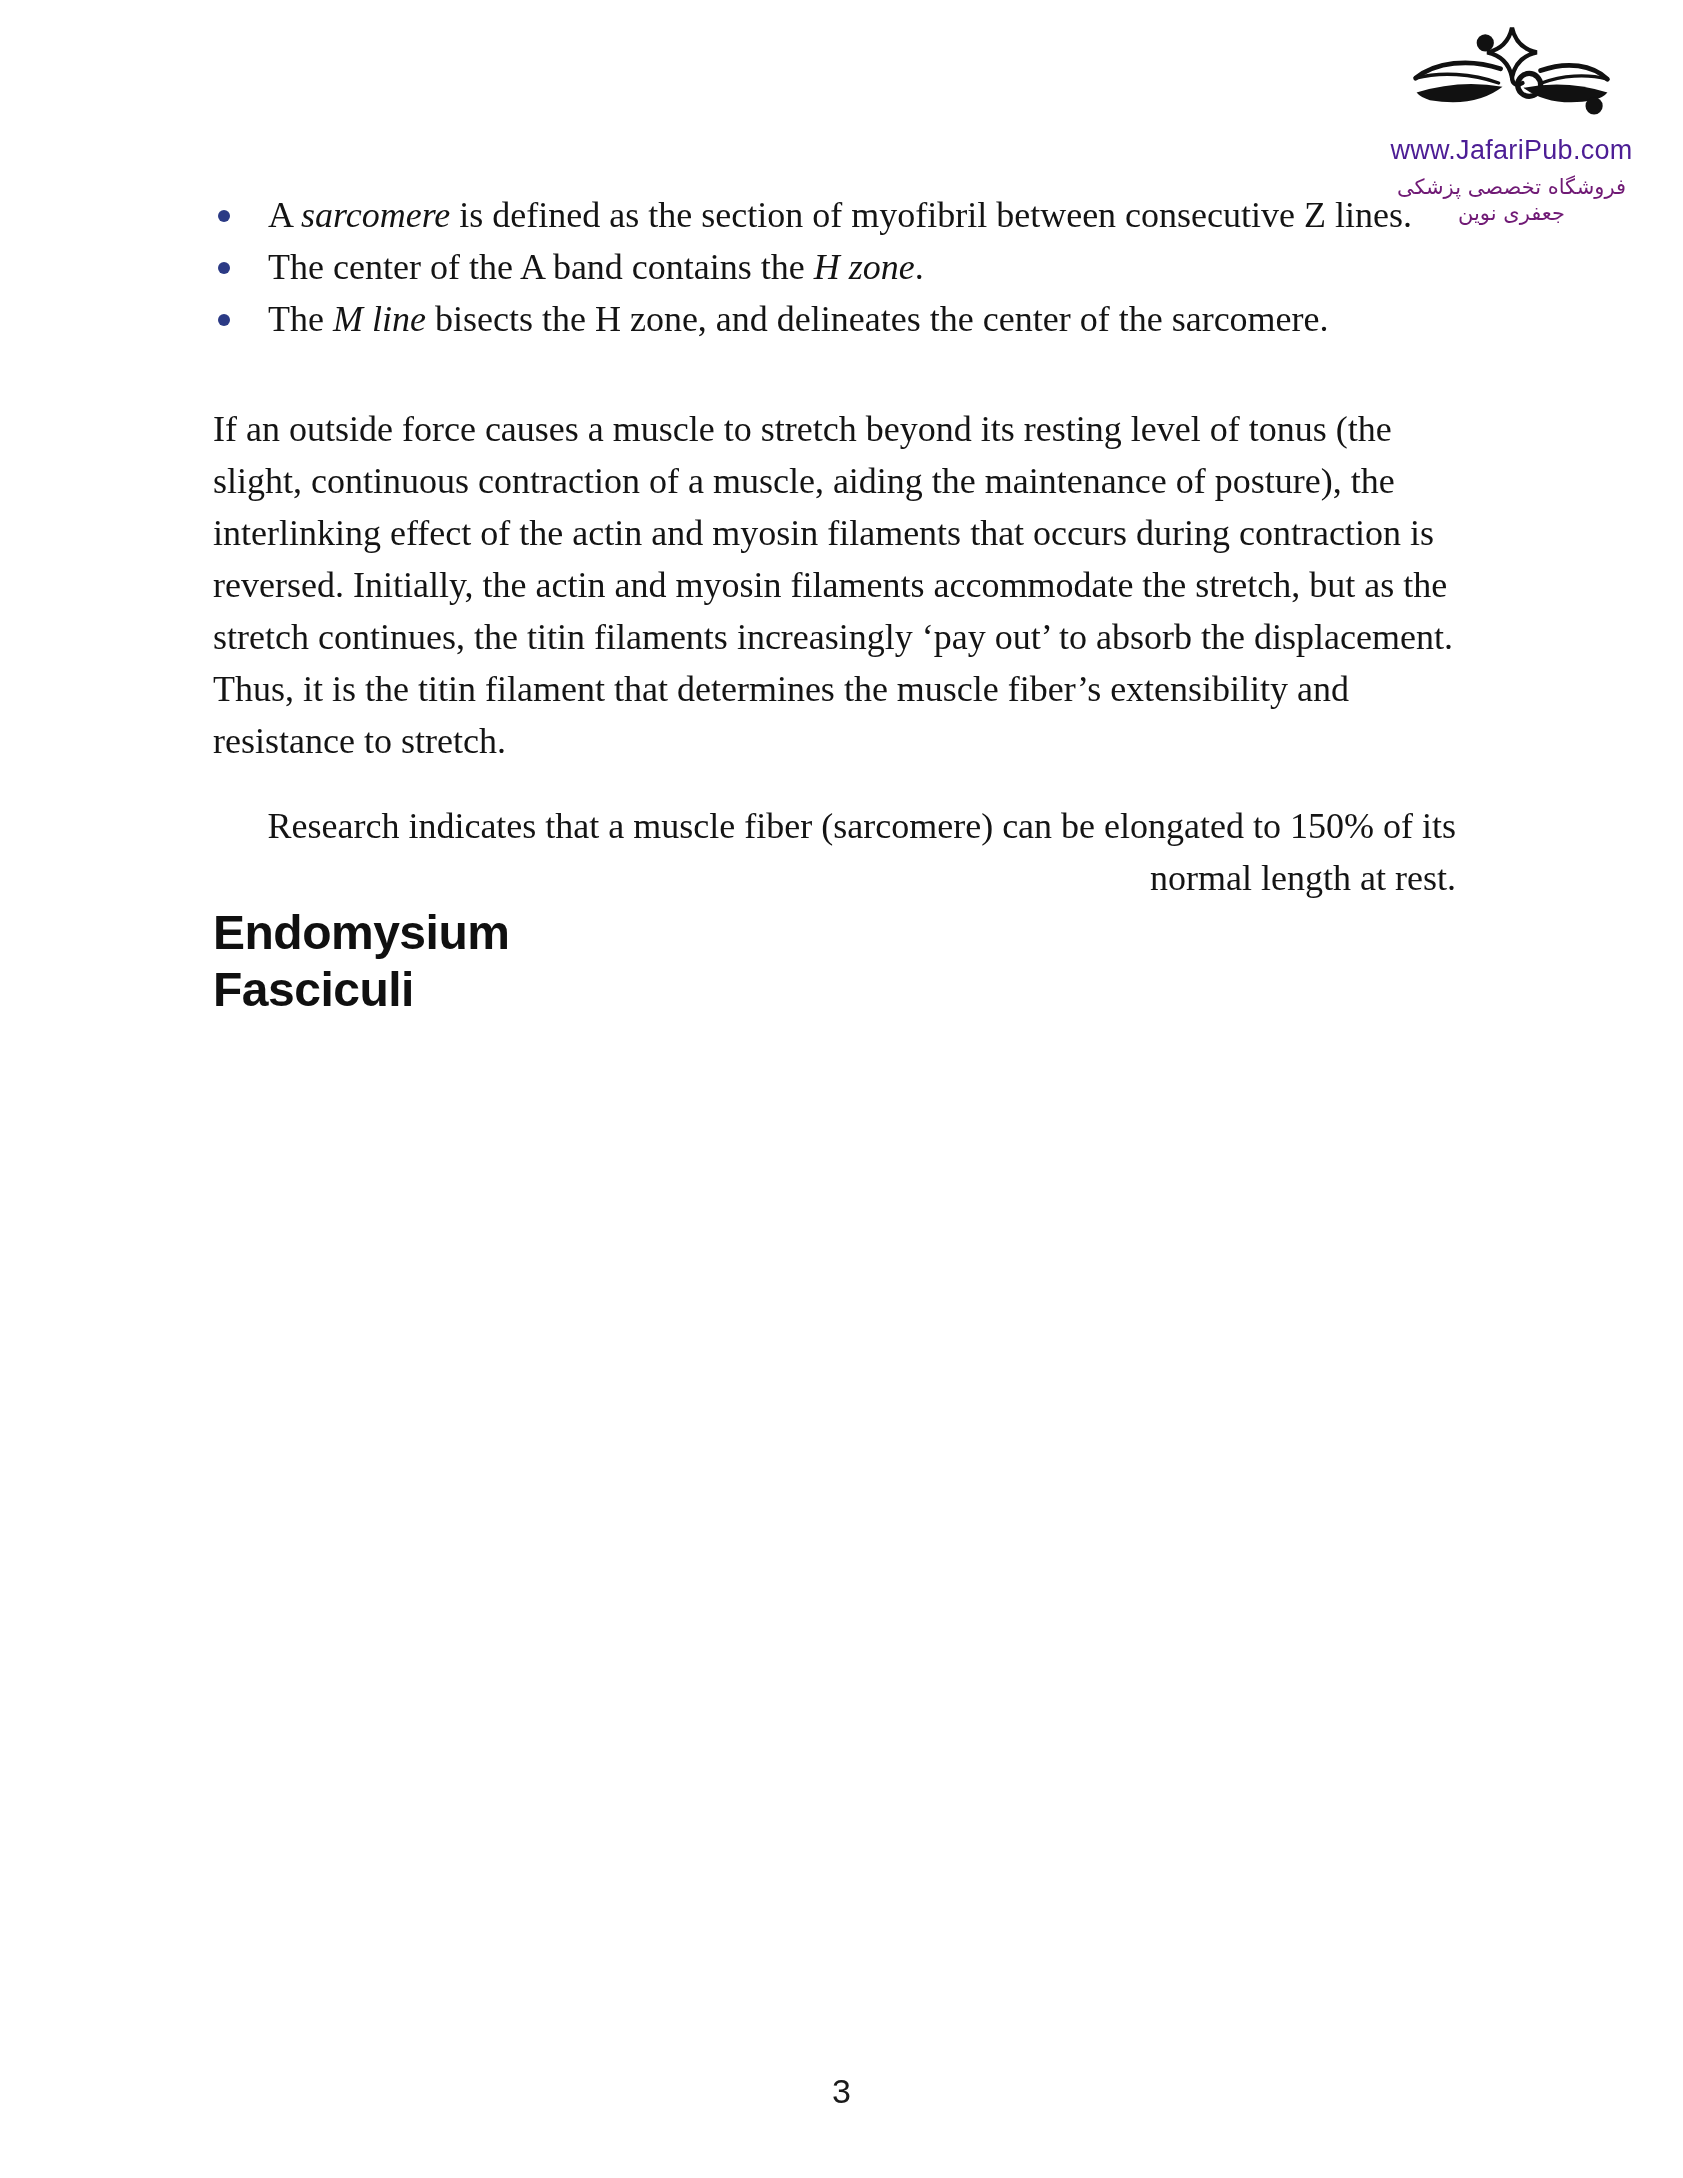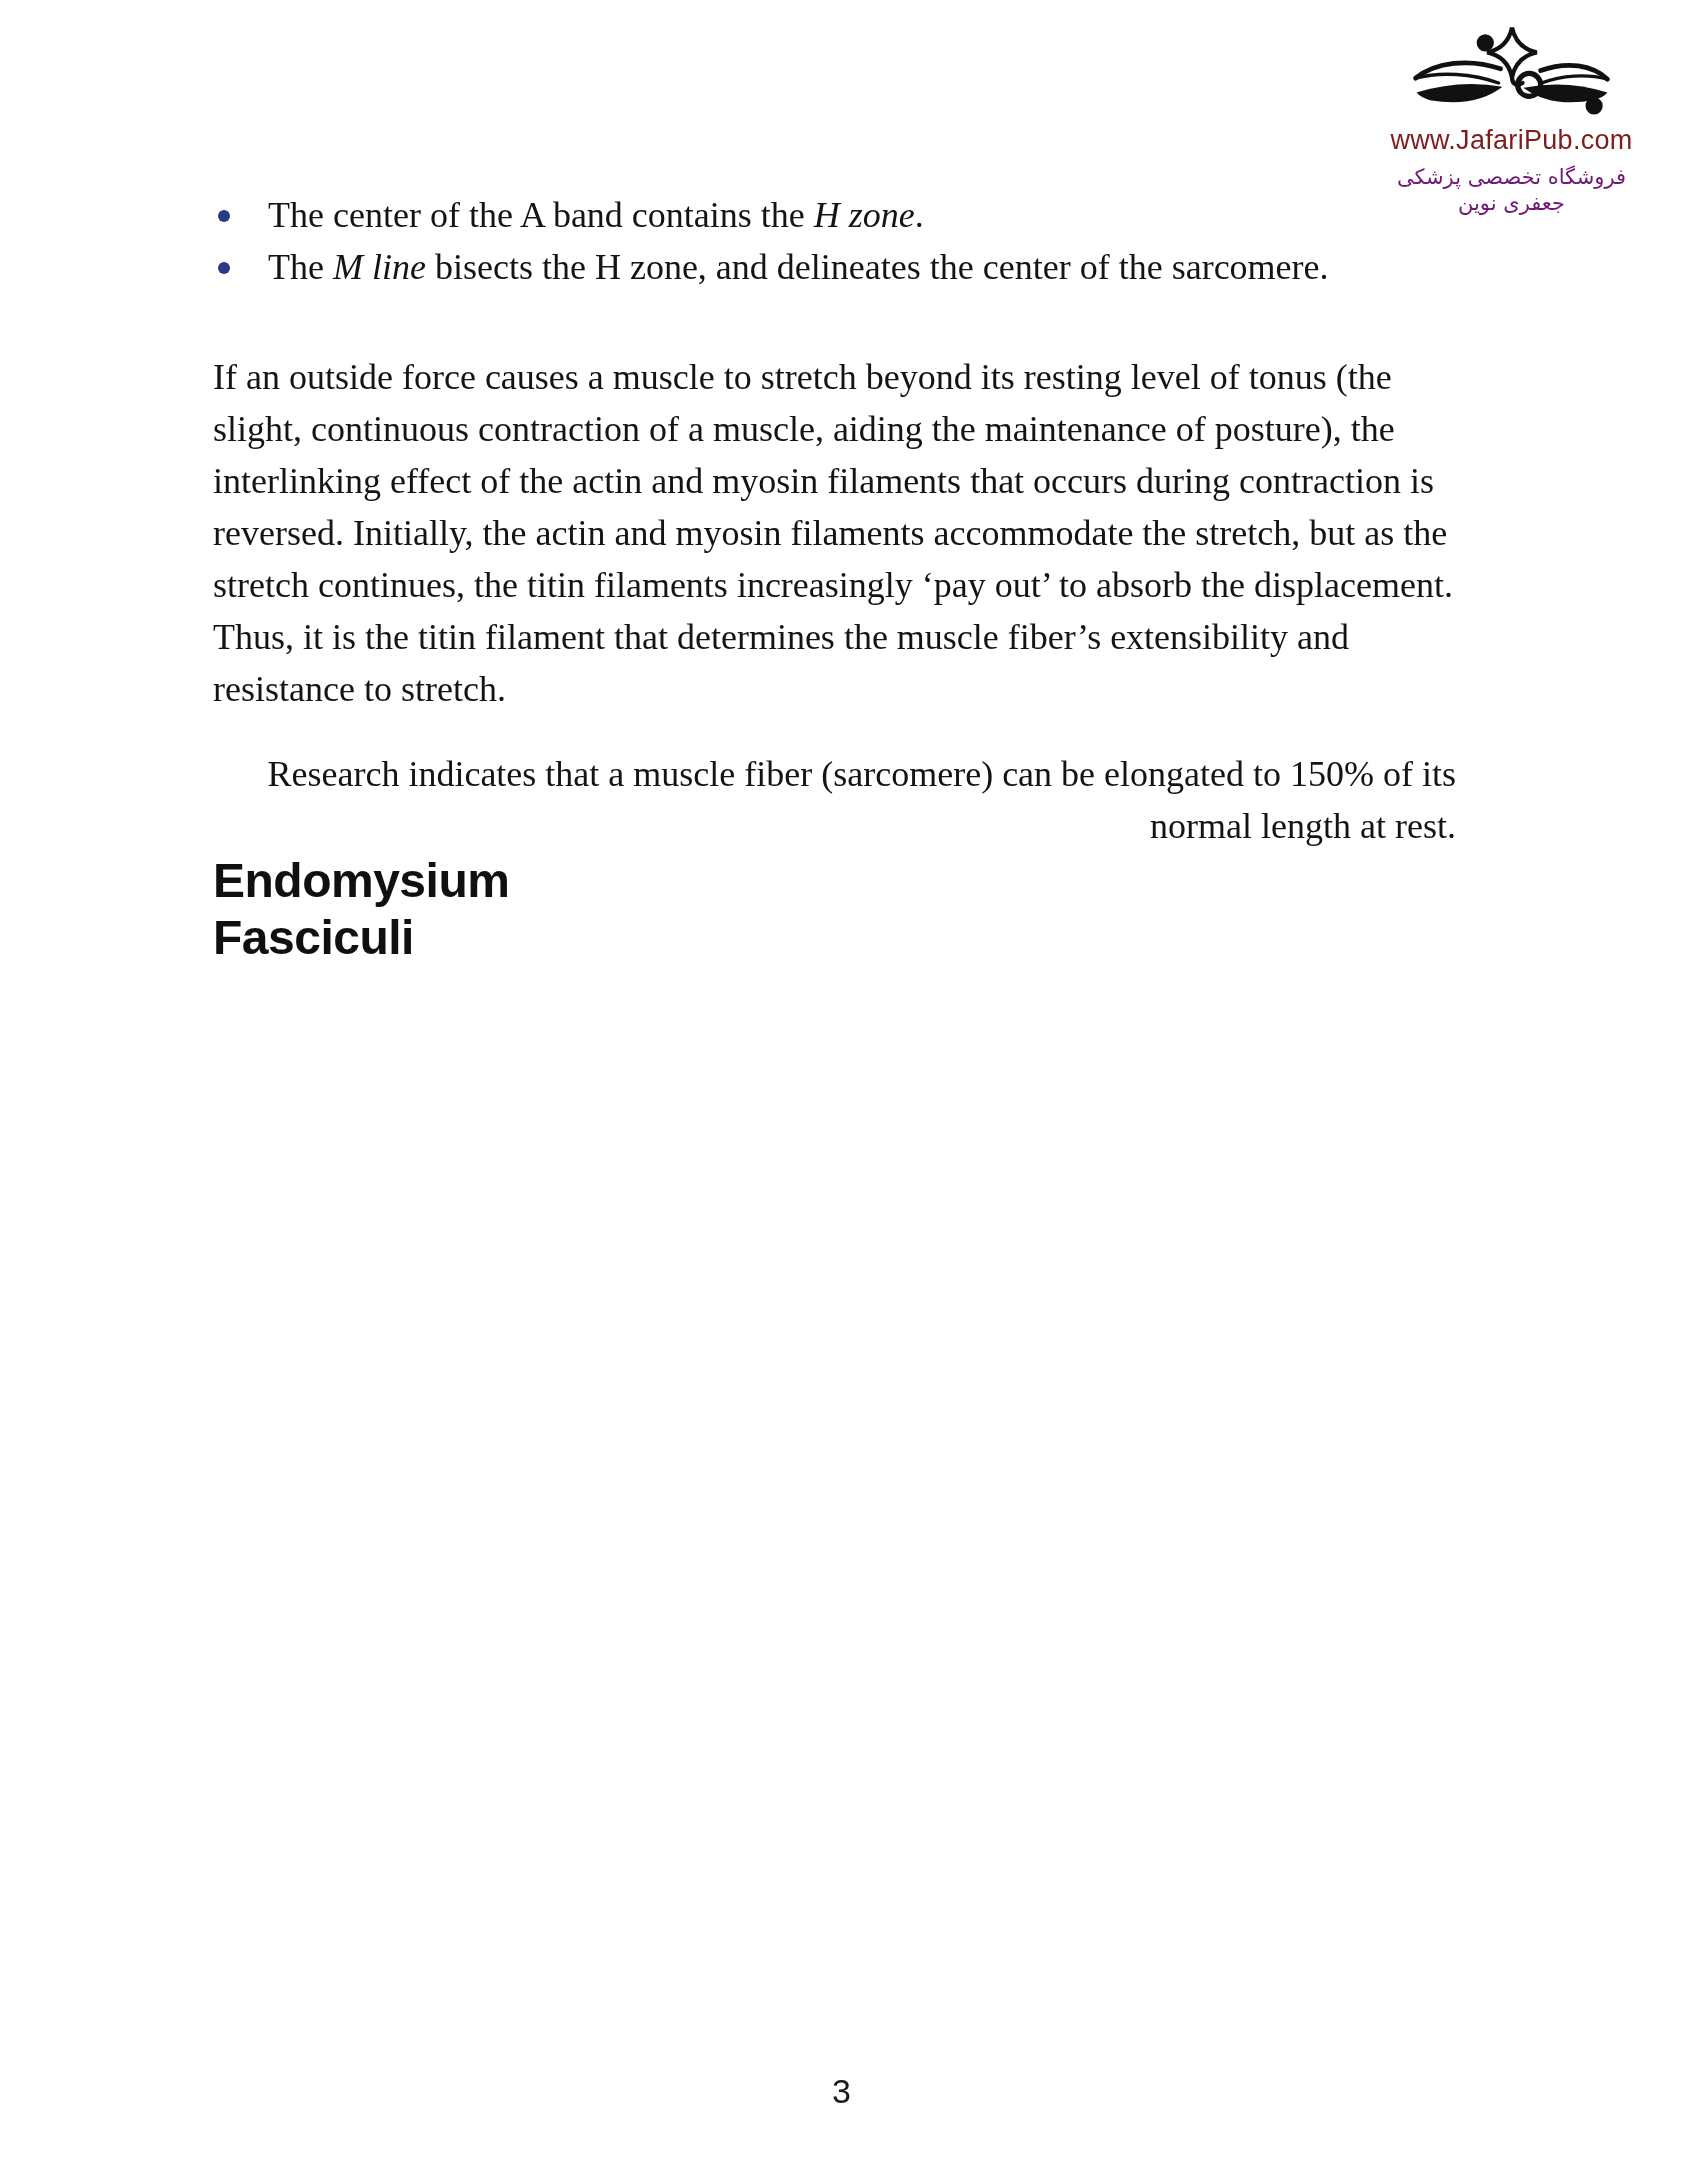--- a/index.html
+++ b/index.html
@@ -13,24 +13,24 @@
 
   
   .logo-block {
     position: absolute;
     top: 24px; left: 1378px;
     width: 267px;
     text-align: center;
   }
   .logo-mark { display: block; margin: 0 auto; }
   .logo-url {
-    margin-top: 4px;
+    margin-top: 14px;
     font-family: "Liberation Sans", sans-serif;
     font-size: 27px; line-height: 30px;
-    color: #7f1d1d;
+    color: #4c1d95;
     letter-spacing: 0.3px;
   }
   .logo-fa {
     margin-top: 9px;
     font-family: "DejaVu Sans", sans-serif;
     font-size: 21px; line-height: 26px;
     color: #701a75;
     direction: rtl;
   }
 
@@ -113,20 +113,24 @@
   </svg>
   <div class="logo-url">www.JafariPub.com</div>
   <div class="logo-fa" dir="rtl">فروشگاه تخصصی پزشکی جعفری نوین</div>
 </header>
 
 <main class="content">
 
   <ul class="bullet-list">
     <li>
       <span class="bullet-dot"></span>
+      <span><span>A </span><i>sarcomere</i><span> is defined as the section of myofibril between consecutive Z lines.</span></span>
+    </li>
+    <li>
+      <span class="bullet-dot"></span>
       <span><span>The center of the A band contains the </span><i>H zone</i><span>.</span></span>
     </li>
     <li>
       <span class="bullet-dot"></span>
       <span><span>The </span><i>M line</i><span> bisects the H zone, and delineates the center of the sarcomere.</span></span>
     </li>
   </ul>
 
   <p class="para-stretch"><span>If an outside force causes a muscle to stretch beyond its resting level of tonus (the slight, continuous contraction of a muscle, aiding the maintenance of posture), the interlinking effect of the actin and myosin filaments that occurs during contraction is reversed. Initially, the actin and myosin filaments accommodate the stretch, but as the stretch continues, the titin filaments increasingly ‘pay out’ to absorb the displacement. Thus, it is the titin filament that determines the muscle fiber’s extensibility and resistance to stretch.</span></p>
 

